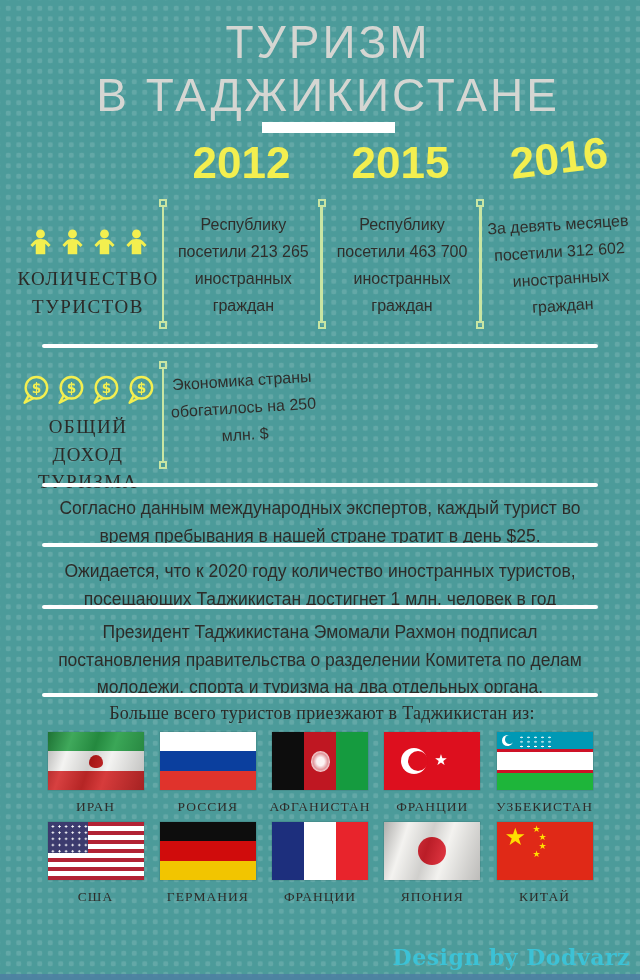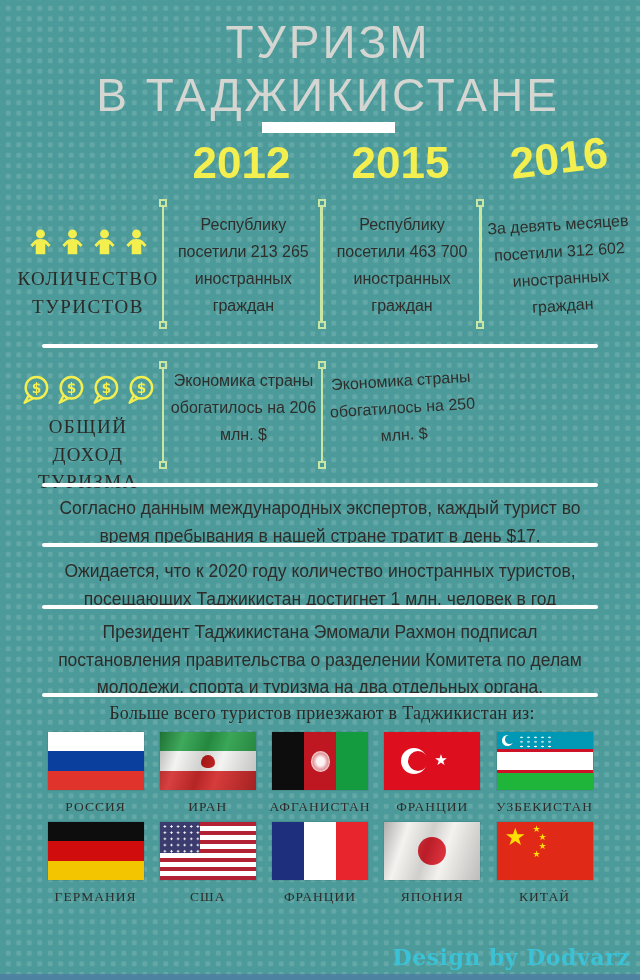--- a/index.html
+++ b/index.html
@@ -283,53 +283,45 @@
           </span>
       </div>
       <div class="stat-label-text">ОБЩИЙ ДОХОД ТУРИЗМА</div>
     </div>
     <div class="stat-cell">
       <span class="connector">
           <i class="sq"></i>
           <i class="ln"></i>
           <i class="sq"></i>
         </span>
-      <div class="stat-text">Экономика страны обогатилось на 206 млн. $</div>
-    </div>
-    <div class="stat-cell">
-      <span class="connector">
-          <i class="sq"></i>
-          <i class="ln"></i>
-          <i class="sq"></i>
-        </span>
       <div class="stat-text tilt">Экономика страны обогатилось на 250 млн. $</div>
     </div>
   </section>
 
   <div class="divider d2"></div>
-  <p class="para p1">Согласно данным международных экспертов, каждый турист во время пребывания в нашей стране тратит в день $17.</p>
+  <p class="para p1">Согласно данным международных экспертов, каждый турист во время пребывания в нашей стране тратит в день $25.</p>
   <div class="divider d3"></div>
   <p class="para p2">Ожидается, что к 2020 году количество иностранных туристов, посещающих Таджикистан достигнет 1 млн. человек в год</p>
   <div class="divider d4"></div>
   <p class="para p3">Президент Таджикистана Эмомали Рахмон подписал постановления правительства о разделении Комитета по делам молодежи, спорта и туризма на два отдельных органа.</p>
   <div class="divider d5"></div>
 
   <h2 class="flags-heading">Больше всего туристов приезжают в Таджикистан из:</h2>
 
   <div class="flag-row fr1">
     <div class="flag-tile">
-      <div class="flag russia"></div>
-      <div class="flag-label">РОССИЯ</div>
-    </div>
-    <div class="flag-tile">
       <div class="flag iran">
           <span class="emblem"></span>
           <span class="photo-sheen"></span>
         </div>
       <div class="flag-label">ИРАН</div>
+    </div>
+    <div class="flag-tile">
+      <div class="flag russia"></div>
+      <div class="flag-label">РОССИЯ</div>
     </div>
     <div class="flag-tile">
       <div class="flag afghanistan">
           <span class="emblem"></span>
         </div>
       <div class="flag-label">АФГАНИСТАН</div>
     </div>
     <div class="flag-tile">
       <div class="flag turkey">
           <span class="crescent-outer"></span>
@@ -343,28 +335,28 @@
           <span class="crescent-outer"></span>
           <span class="crescent-inner"></span>
           <span class="uz-stars"></span>
         </div>
       <div class="flag-label">УЗБЕКИСТАН</div>
     </div>
   </div>
 
   <div class="flag-row fr2">
     <div class="flag-tile">
+      <div class="flag usa">
+          <span class="canton"></span>
+        </div>
+      <div class="flag-label">США</div>
+    </div>
+    <div class="flag-tile">
       <div class="flag germany"></div>
       <div class="flag-label">ГЕРМАНИЯ</div>
-    </div>
-    <div class="flag-tile">
-      <div class="flag usa">
-          <span class="canton"></span>
-        </div>
-      <div class="flag-label">США</div>
     </div>
     <div class="flag-tile">
       <div class="flag france"></div>
       <div class="flag-label">ФРАНЦИИ</div>
     </div>
     <div class="flag-tile">
       <div class="flag japan">
           <span class="sun"></span>
           <span class="photo-sheen"></span>
         </div>

